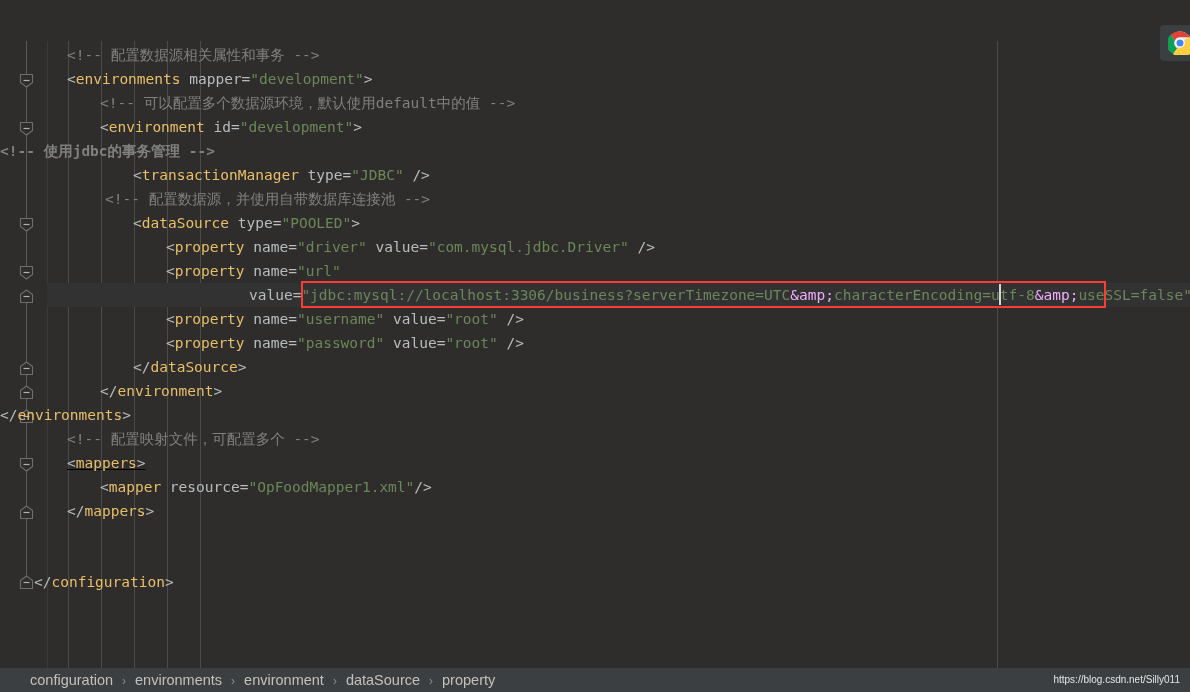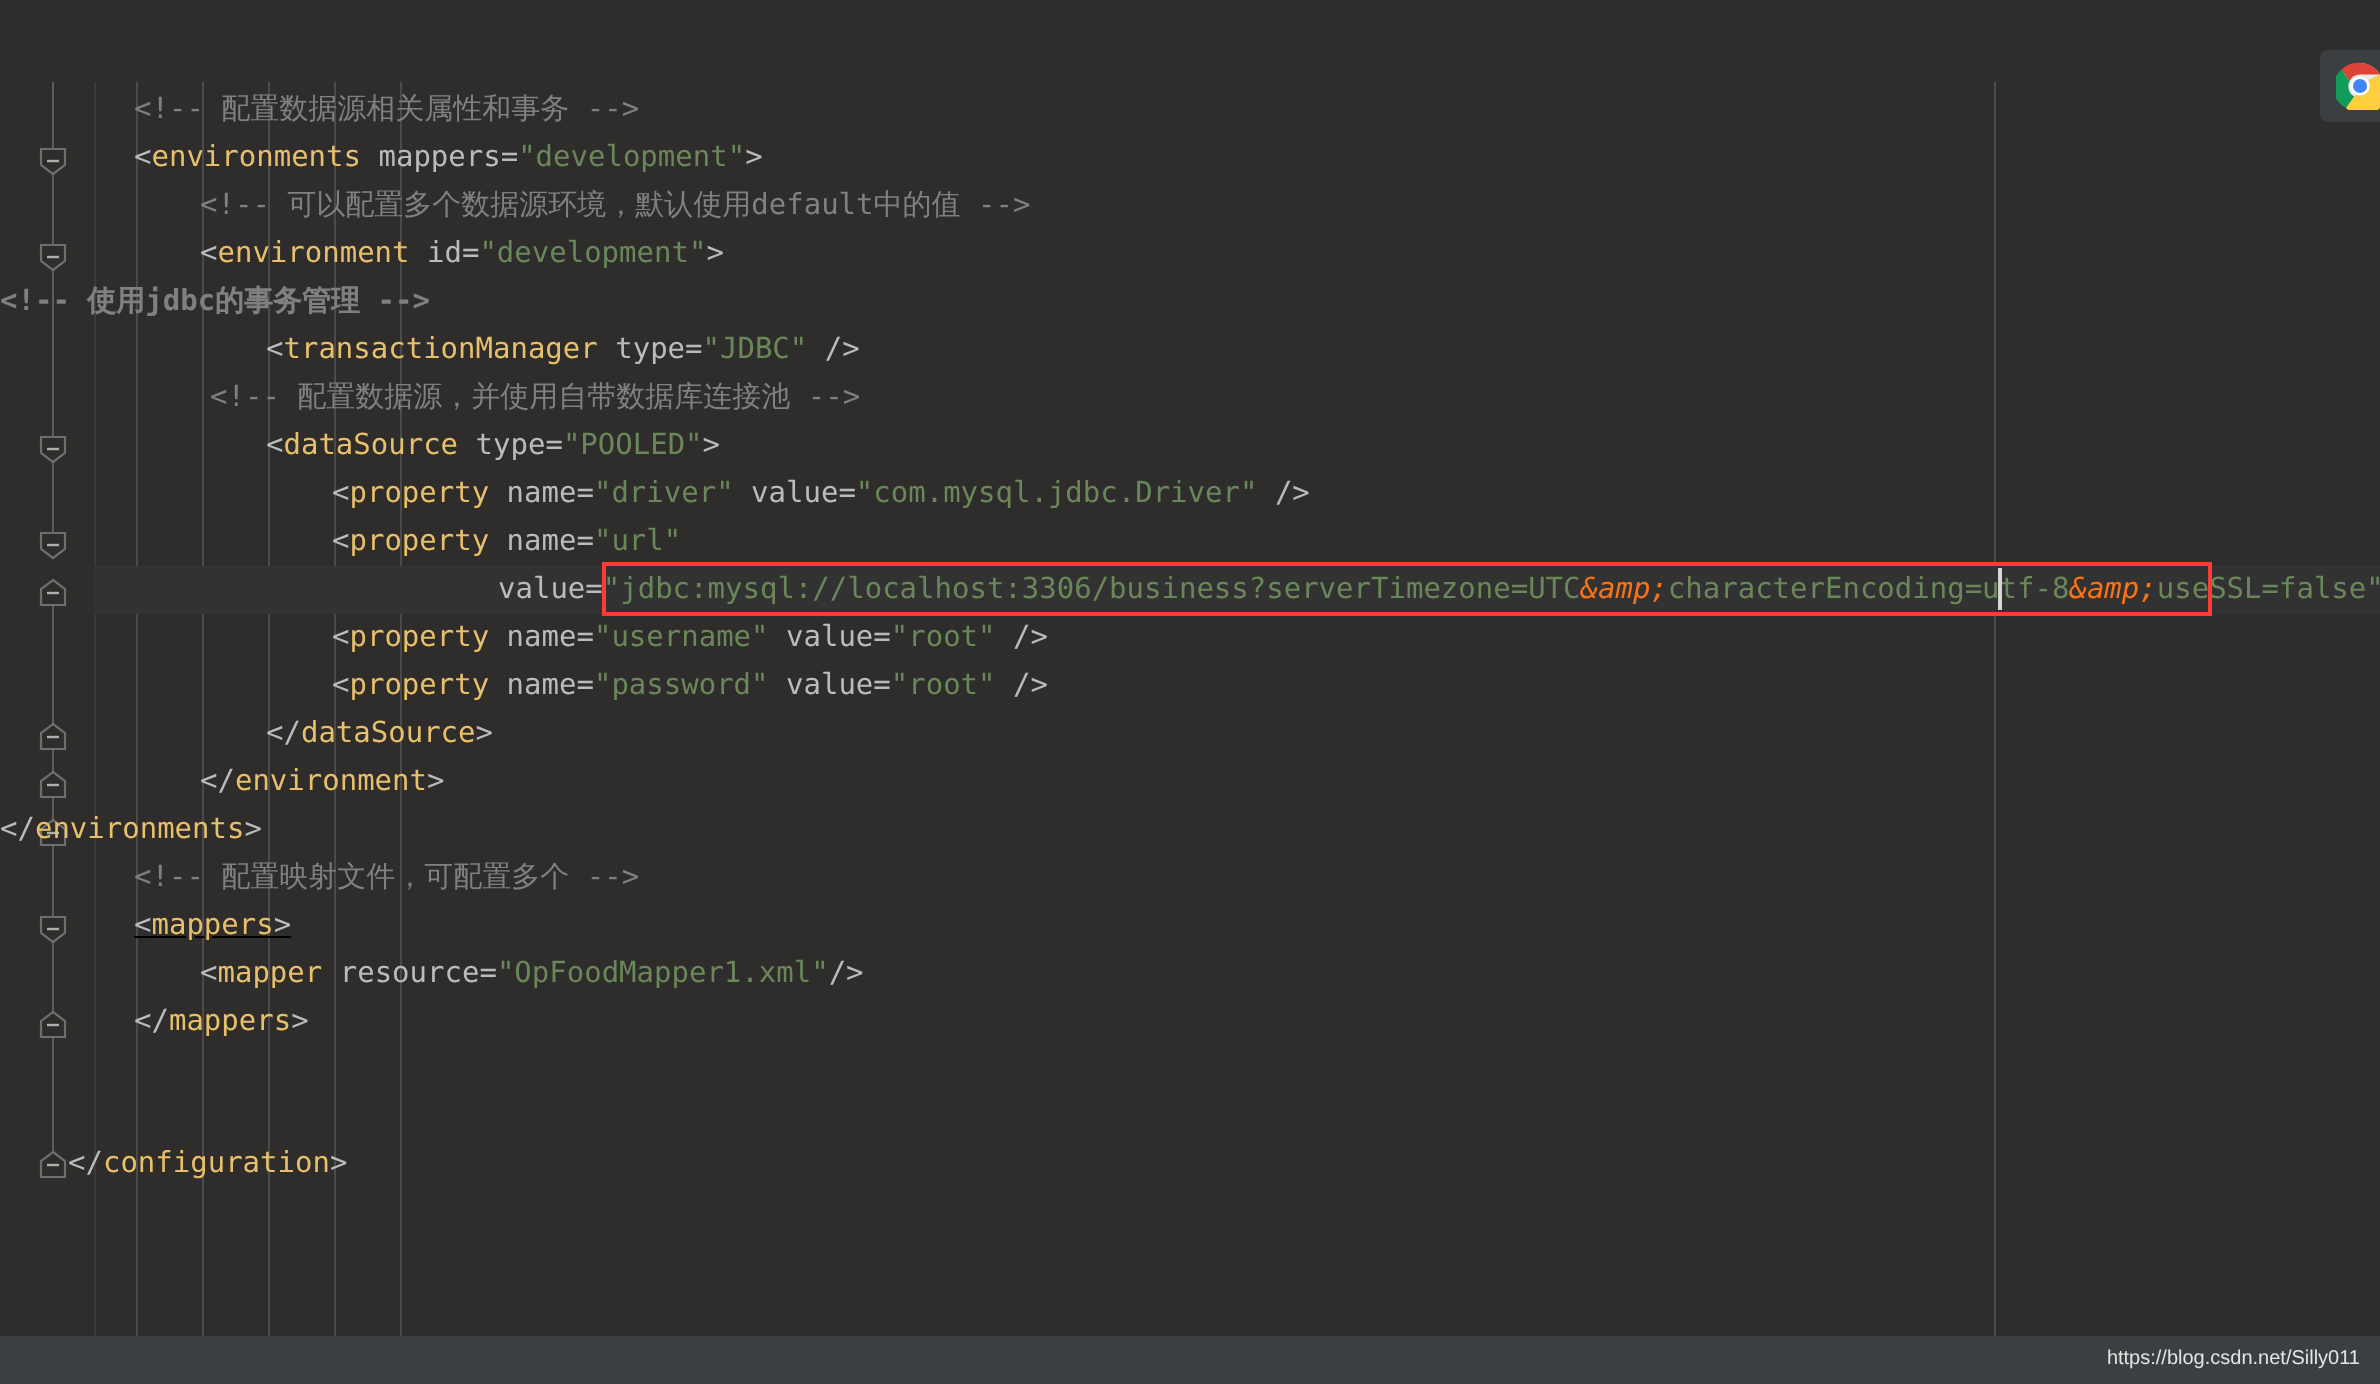--- a/index.html
+++ b/index.html
@@ -90,21 +90,21 @@
     height: 24px;
     line-height: 24px;
     white-space: pre;
     font-size: 14.5px;
     letter-spacing: 0px;
   }
   .tag   { color: #e8bf6a; }
   .attr  { color: #b8bcbf; }
   .val   { color: #6a8759; }
   .cmt   { color: #808080; }
-  .ent   { color: #f97316; font-style: italic; }
+  .ent   { color: #f0abfc; }
   .punct { color: #b8bcbf; }
 
   
   #highlight-box {
     position: absolute;
     left: 301px;
     top: 240px;
     width: 805px;
     height: 27px;
     border: 2px solid #fd3c34;
@@ -258,21 +258,21 @@
         <div class="indent-guide" style="left: 68px; height: 668px;"></div>
         <div class="indent-guide" style="left: 101px; height: 668px;"></div>
         <div class="indent-guide" style="left: 134px; height: 668px;"></div>
         <div class="indent-guide" style="left: 167px; height: 668px;"></div>
         <div class="indent-guide" style="left: 200px; height: 668px;"></div>
       </div>
     <div id="margin-guide"></div>
     <div id="current-line"></div>
     <div id="lines-layer">
         <div class="line" style="top: 2px; padding-left: 67px;"><span class="cmt">&lt;!-- 配置数据源相关属性和事务 --&gt;</span></div>
-        <div class="line" style="top: 26px; padding-left: 67px;"><span class="punct">&lt;</span><span class="tag">environments</span><span class="attr"> mappers=</span><span class="val">"development"</span><span class="punct">&gt;</span></div>
+        <div class="line" style="top: 26px; padding-left: 67px;"><span class="punct">&lt;</span><span class="tag">environments</span><span class="attr"> mapper=</span><span class="val">"development"</span><span class="punct">&gt;</span></div>
         <div class="line" style="top: 50px; padding-left: 100px;"><span class="cmt">&lt;!-- 可以配置多个数据源环境，默认使用default中的值 --&gt;</span></div>
         <div class="line" style="top: 74px; padding-left: 100px;"><span class="punct">&lt;</span><span class="tag">environment</span><span class="attr"> id=</span><span class="val">"development"</span><span class="punct">&gt;</span></div>
         <div class="line" style="top: 98px;  font-weight: bold;"><span class="cmt">&lt;!-- 使用jdbc的事务管理 --&gt;</span></div>
         <div class="line" style="top: 122px; padding-left: 133px;"><span class="punct">&lt;</span><span class="tag">transactionManager</span><span class="attr"> type=</span><span class="val">"JDBC"</span><span class="punct"> /&gt;</span></div>
         <div class="line" style="top: 146px; padding-left: 105px;"><span class="cmt">&lt;!-- 配置数据源，并使用自带数据库连接池 --&gt;</span></div>
         <div class="line" style="top: 170px; padding-left: 133px;"><span class="punct">&lt;</span><span class="tag">dataSource</span><span class="attr"> type=</span><span class="val">"POOLED"</span><span class="punct">&gt;</span></div>
         <div class="line" style="top: 194px; padding-left: 166px;"><span class="punct">&lt;</span><span class="tag">property</span><span class="attr"> name=</span><span class="val">"driver"</span><span class="attr"> value=</span><span class="val">"com.mysql.jdbc.Driver"</span><span class="punct"> /&gt;</span></div>
         <div class="line" style="top: 218px; padding-left: 166px;"><span class="punct">&lt;</span><span class="tag">property</span><span class="attr"> name=</span><span class="val">"url"</span></div>
         <div class="line" style="top: 242px; padding-left: 249px;"><span class="attr">value=</span><span class="val">"jdbc:mysql://localhost:3306/business?serverTimezone=UTC</span><span class="ent">&amp;amp;</span><span class="val">characterEncoding=utf-8</span><span class="ent">&amp;amp;</span><span class="val">useSSL=false"</span></div>
         <div class="line" style="top: 266px; padding-left: 166px;"><span class="punct">&lt;</span><span class="tag">property</span><span class="attr"> name=</span><span class="val">"username"</span><span class="attr"> value=</span><span class="val">"root"</span><span class="punct"> /&gt;</span></div>
@@ -300,14 +300,15 @@
       <path d="M5.6 7.6l7.9 11.7A11.5 11.5 0 0 0 19 34.8L10 46A23 23 0 0 1 5.6 7.6z" fill="#0f9d58"></path>
       <path d="M43.9 12.5A23 23 0 0 1 10 46l9.9-13.9A11.5 11.5 0 0 0 34 24a11.4 11.4 0 0 0-1.7-6z" fill="#ffcd40"></path>
       <circle cx="24" cy="24" r="9.5" fill="#ffffff"></circle>
       <circle cx="24" cy="24" r="7" fill="#4285f4"></circle>
     </svg>
   </span>
 
 </div>
 
 <div id="breadcrumb-bar">
+  <span id="crumbs"><span class="crumb">configuration</span><span class="crumb-sep">›</span><span class="crumb">environments</span><span class="crumb-sep">›</span><span class="crumb">environment</span><span class="crumb-sep">›</span><span class="crumb">dataSource</span><span class="crumb-sep">›</span><span class="crumb">property</span></span>
   <span id="watermark">https://blog.csdn.net/Silly011</span>
 </div>
 
 </body></html>

